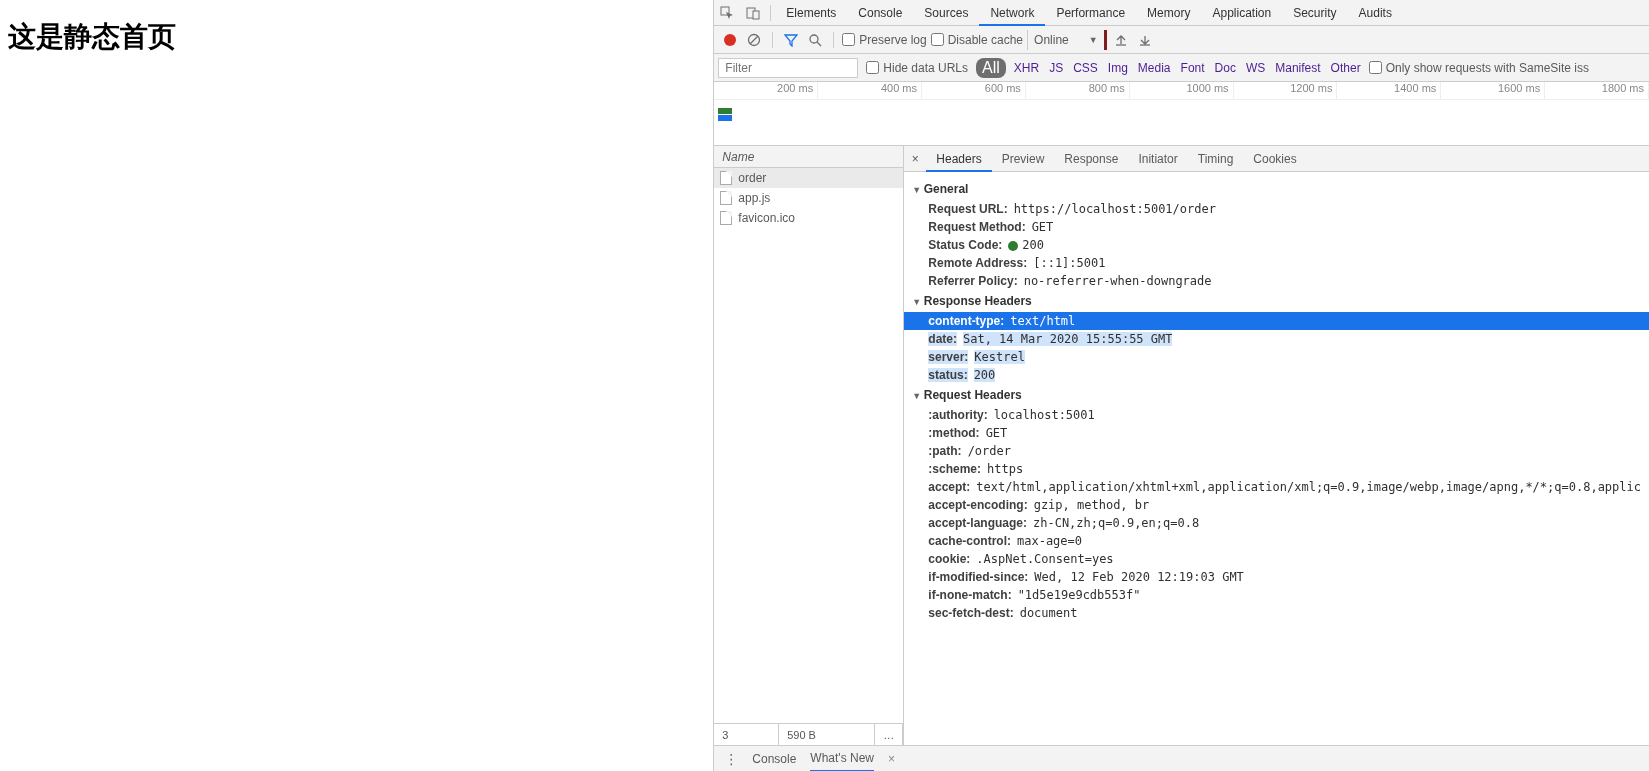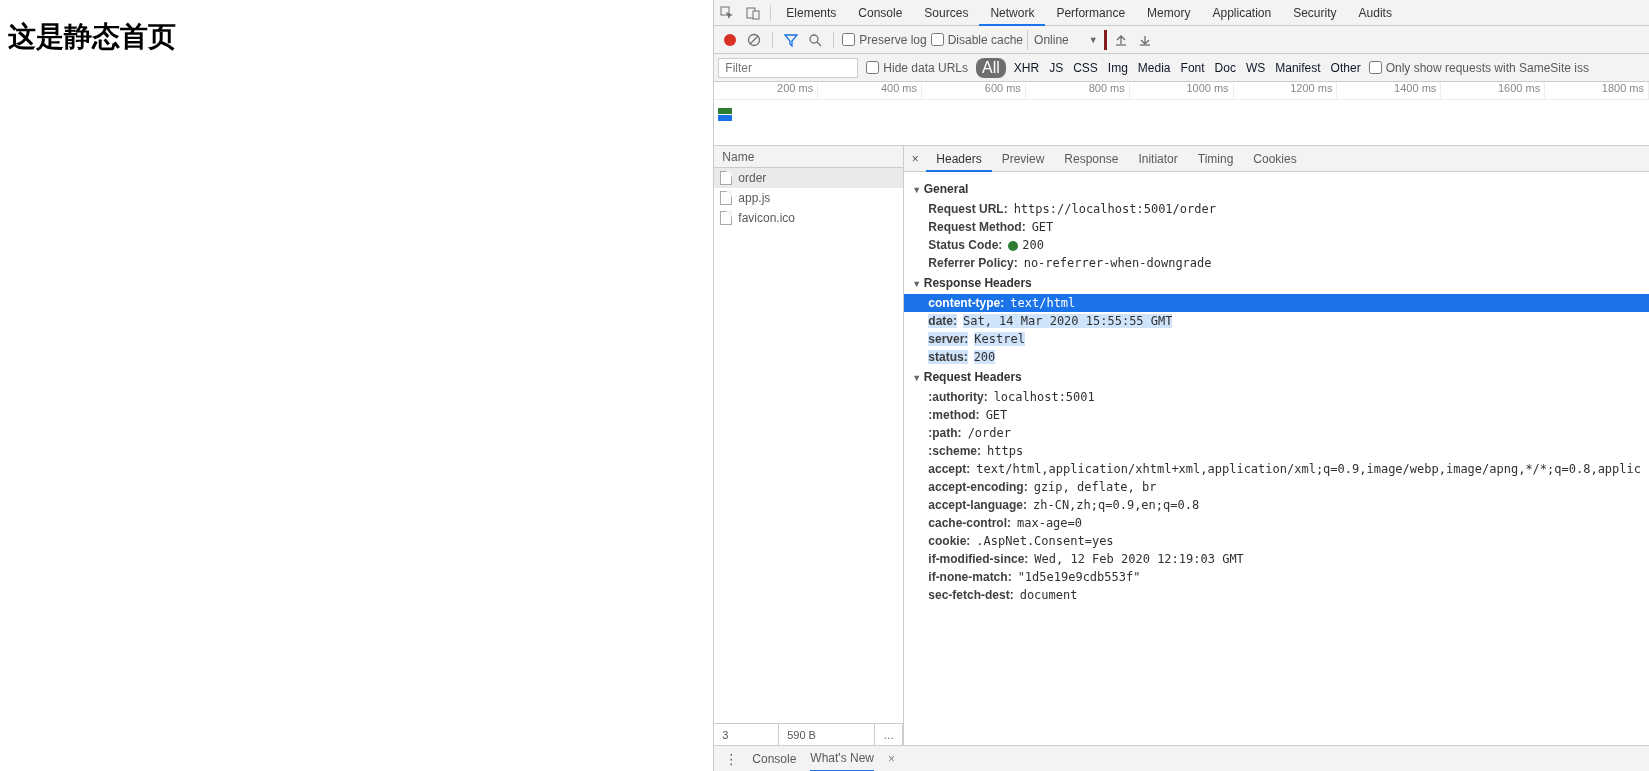--- a/index.html
+++ b/index.html
@@ -18,31 +18,31 @@
 .toolbar .sep { width:1px; height:16px; background:#ccc; margin:0 4px; }
 .rec-dot { width:12px; height:12px; border-radius:50%; background:#d93025; }
 .tb-icon { width:20px; height:20px; display:flex; align-items:center; justify-content:center; cursor:pointer; color:#6e6e6e; }
 .tb-chk { display:flex; align-items:center; gap:4px; cursor:pointer; }
 .tb-chk input { margin:0; }
 .throttle { display:flex; align-items:center; gap:20px; padding:0 6px; border-left:1px solid #ccc; border-right:3px solid #7f1d1d; height:20px; }
 
 .filter-row { display:flex; align-items:center; height:28px; border-bottom:1px solid #ccc; background:#f3f3f3; padding-left:4px; gap:8px; }
 .filter-row input.filter { border:1px solid #ccc; padding:2px 6px; font-size:12px; width:140px; height:20px; background:#fff; }
 .pill { background:#6e6e6e; color:#fff; border-radius:8px; padding:1px 6px; font-size:16px; }
-.type-link { cursor:pointer; color:#0f172a; }
+.type-link { cursor:pointer; color:#4c1d95; }
 
 .timeline { height:64px; border-bottom:1px solid #ccc; position:relative; background:#fff; }
 .timeline .ticks { display:flex; height:18px; border-bottom:1px solid #eee; }
 .timeline .tick { flex:1; text-align:right; padding-right:4px; font-size:11px; color:#888; border-right:1px solid #eee; }
 .timeline .marker { position:absolute; left:4px; top:26px; width:14px; height:6px; background:#2e7d32; }
 .timeline .marker2 { position:absolute; left:4px; top:33px; width:14px; height:6px; background:#1a73e8; }
 
 .mid { flex:1; display:flex; min-height:0; }
 .req-list { width:190px; border-right:1px solid #ccc; display:flex; flex-direction:column; }
-.req-list .hdr { height:22px; line-height:22px; padding-left:8px; border-bottom:1px solid #ccc; background:#f3f3f3; font-weight:400; }
+.req-list .hdr { height:22px; line-height:22px; padding-left:8px; border-bottom:1px solid #ccc; background:#f3f3f3; font-weight:400;font-style:italic; }
 .req-item { display:flex; align-items:center; height:20px; padding-left:6px; gap:6px; cursor:pointer; }
 .req-item.sel { background:#eaeaea; }
 .doc-ico { width:12px; height:14px; border:1px solid #aaa; background:#fff; position:relative; }
 .doc-ico::after { content:""; position:absolute; right:-1px; top:-1px; border:3px solid transparent; border-top-color:#f3f3f3; border-right-color:#f3f3f3; }
 .req-list .footer { margin-top:auto; height:22px; line-height:22px; border-top:1px solid #ccc; display:flex; font-size:11px; color:#555; }
 .req-list .footer span { padding:0 8px; border-right:1px solid #ccc; }
 
 .details { flex:1; display:flex; flex-direction:column; min-width:0; }
 .details-tabs { display:flex; align-items:center; height:26px; border-bottom:1px solid #ccc; background:#f3f3f3; }
 .details-tabs .close { width:22px; text-align:center; cursor:pointer; }
@@ -236,20 +236,24 @@
           </div>
           <div class="kv">
             <span class="k">Request Method:</span>
             <span class="v">GET</span>
           </div>
           <div class="kv">
             <span class="k">Status Code:</span>
             <span class="v"><span class="status-dot"></span>200</span>
           </div>
           <div class="kv">
+            <span class="k">Remote Address:</span>
+            <span class="v">[::1]:5001</span>
+          </div>
+          <div class="kv">
             <span class="k">Referrer Policy:</span>
             <span class="v">no-referrer-when-downgrade</span>
           </div>
           <div class="section-title">Response Headers</div>
           <div class="kv hl-row">
             <span class="k">content-type:</span>
             <span class="v">text/html</span>
           </div>
           <div class="kv sel-text">
             <span class="k">date:</span>
@@ -279,21 +283,21 @@
           <div class="kv">
             <span class="k">:scheme:</span>
             <span class="v">https</span>
           </div>
           <div class="kv">
             <span class="k">accept:</span>
             <span class="v">text/html,application/xhtml+xml,application/xml;q=0.9,image/webp,image/apng,*/*;q=0.8,applic</span>
           </div>
           <div class="kv">
             <span class="k">accept-encoding:</span>
-            <span class="v">gzip, deflate, br</span>
+            <span class="v">gzip, method, br</span>
           </div>
           <div class="kv">
             <span class="k">accept-language:</span>
             <span class="v">zh-CN,zh;q=0.9,en;q=0.8</span>
           </div>
           <div class="kv">
             <span class="k">cache-control:</span>
             <span class="v">max-age=0</span>
           </div>
           <div class="kv">

